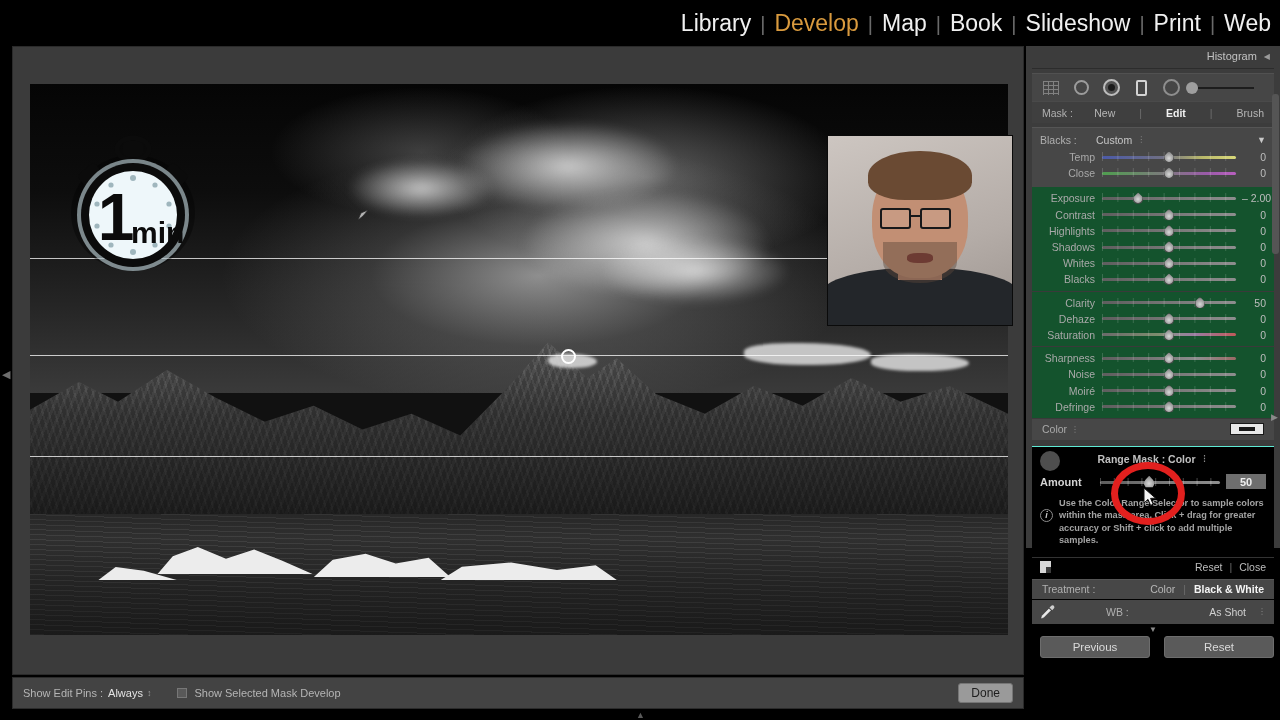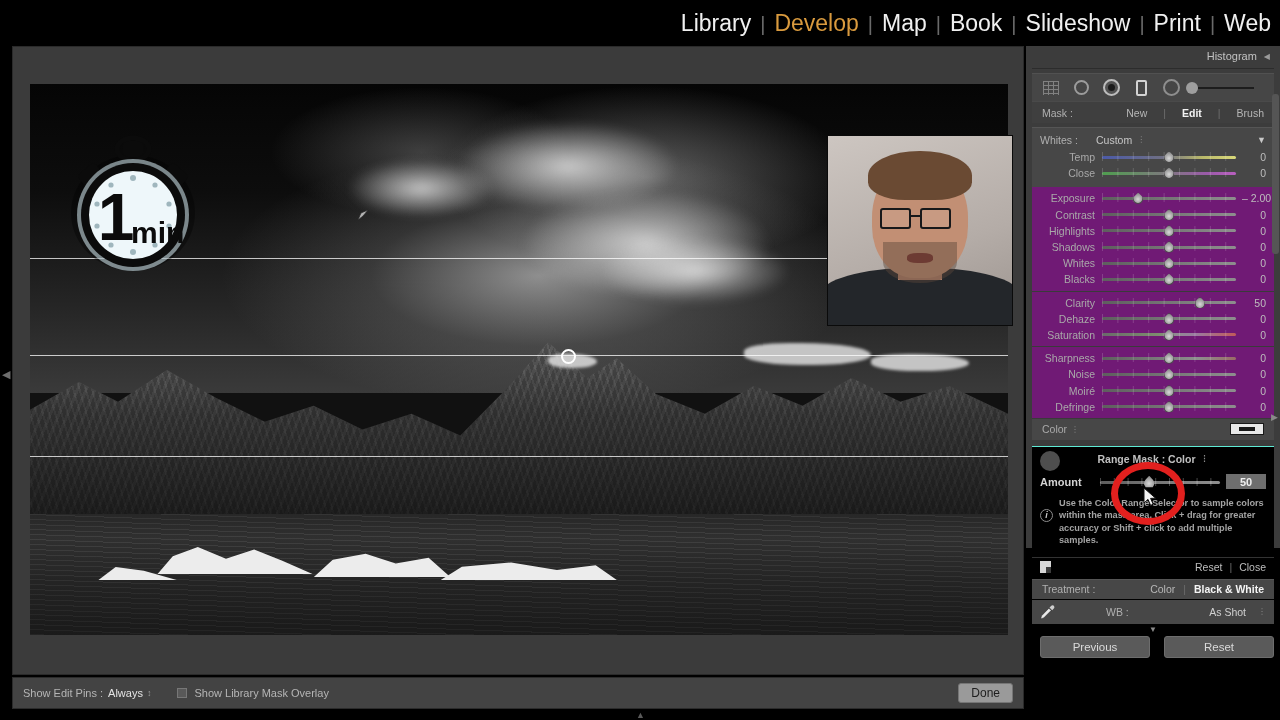--- a/index.html
+++ b/index.html
@@ -180,21 +180,21 @@
   .ti-bigcirc { width:17px; height:17px; border:2px solid #8e8e8e; border-radius:50%; }
   .ti-brush { display:flex; align-items:center; }
   .ti-brush .knob { width:12px;height:12px;border-radius:50%;background:#9e9e9e; }
   .ti-brush .bar { width:56px;height:2px;background:#1d1d1d; }
 
   .maskrow {
     margin: 0 6px; height:22px; background:#3f3f3f;
     display:flex; align-items:center; color:#b0b0b0; font-size:10.5px;
     padding: 0 10px; border-top:1px solid #4a4a4a;
   }
-  .maskrow .right { margin-left:auto; display:flex; align-items:flex-end; gap:16px; }
+  .maskrow .right { margin-left:auto; display:flex; align-items:flex-end; gap:24px; }
   .maskrow .opt { color:#b6b6b6; }
   .maskrow .opt.active { color:#f2f2f2; font-weight:bold; }
   .maskrow .bar { color:#6e6e6e; }
 
   .effectbox { margin: 4px 6px 0 6px; background:#474747; padding: 2px 0 6px 0; border-top:1px solid #555; }
   .effectrow {
     height:19px; display:flex; align-items:center; color:#aeaeae; font-size:10.5px; padding: 0 8px;
   }
   .effectrow .e-lab { width:56px; text-align:left; color:#b0b0b0; }
   .effectrow .e-val { color:#c6c6c6; }
@@ -220,21 +220,21 @@
     background: radial-gradient(circle at 50% 62%, #d8d8d8, #9a9a9a 60%, #6f6f6f 100%);
     border-radius: 50% 50% 48% 48%; border:1px solid #4a4a4a;
     clip-path: polygon(50% 0%, 86% 34%, 100% 66%, 82% 96%, 18% 96%, 0% 66%, 14% 34%);
   }
   .srow .num { width:30px; text-align:right; color:#bdbdbd; padding-left:6px; white-space:nowrap; }
   .rail-temp { background: linear-gradient(90deg,#4b5aa8,#6f6f84 45%,#b9b86a 75%,#d9d97a)!important; }
   .rail-tint { background: linear-gradient(90deg,#4f9e4f,#7b7b7b 45%,#9a5ba8 78%,#b95fc0)!important; }
   .rail-sat  { background: linear-gradient(90deg,#6a6a6a 0%,#7d8d6e 42%,#8e8e8e 52%,#9a7ba0 70%,#c05a5a 100%)!important; }
   .rail-sharp{ background: linear-gradient(90deg,#5e5e5e 0%,#8e8e8e 72%,#9a6a66 100%)!important; }
 
-  .sgroup { margin: 0 6px; background:#701a75; padding: 3px 0; }
+  .sgroup { margin: 0 6px; background:#14532d; padding: 3px 0; }
   .sgroup + .sgroup { border-top:1px solid #3a3a3a; }
 
   .colorrow {
     margin:0 6px; background:#474747; height:22px; display:flex; align-items:center;
     padding: 0 10px; color:#a9a9a9; font-size:10.5px; border-top:1px solid #3a3a3a;
   }
   .colorrow .cdd { color:#8a8a8a; font-size:8px; margin-left:4px; }
   .swatch {
     margin-left:auto; width:34px; height:12px; background:#e8e8e8; border:1px solid #1a1a1a;
     display:flex; align-items:center; justify-content:center;
@@ -414,21 +414,21 @@
   </div>
 
   <div class="leftnub">◀</div>
   <div class="bottomnub">▲</div>
 
   <div class="toolbar">
     <span class="lbl">Show Edit Pins :</span>
     <span class="val">Always</span>
     <span class="dd">↕</span>
     <span class="chk"></span>
-    <span class="lbl">Show Library Mask Overlay</span>
+    <span class="lbl">Show Selected Mask Develop</span>
     <span class="done-btn">Done</span>
   </div>
 
   <div class="rightpanel">
 
     <div class="hist-header">
       <span>Histogram</span>
       <span class="hist-arrow">◀</span>
     </div>
     <div class="panel-sep"></div>
@@ -463,21 +463,21 @@
         <span class="opt">New</span>
         <span class="bar">|</span>
         <span class="opt active">Edit</span>
         <span class="bar">|</span>
         <span class="opt">Brush</span>
       </span>
     </div>
 
     <div class="effectbox">
       <div class="effectrow">
-        <span class="e-lab">Whites :</span>
+        <span class="e-lab">Blacks :</span>
         <span class="e-val">Custom</span>
         <span class="e-dd">⋮</span>
         <span class="tri">▼</span>
       </div>
       <div class="srow">
         <span class="name">Temp</span>
         <span class="track">
           <span class="rail rail-temp"></span>
             <span class="ticks"></span>
           <span class="knob" style="left:50%;"></span>

